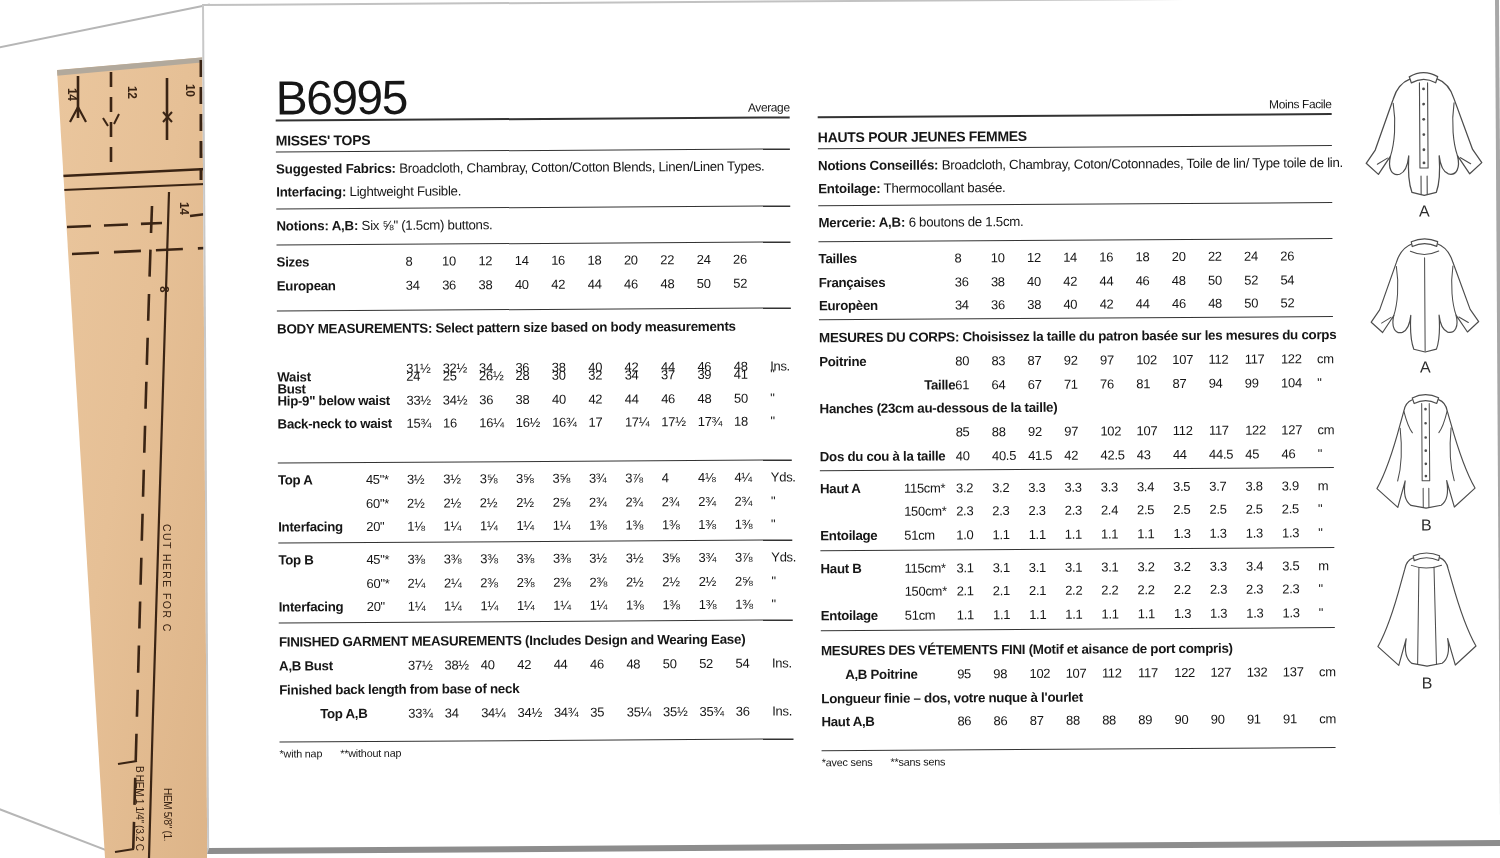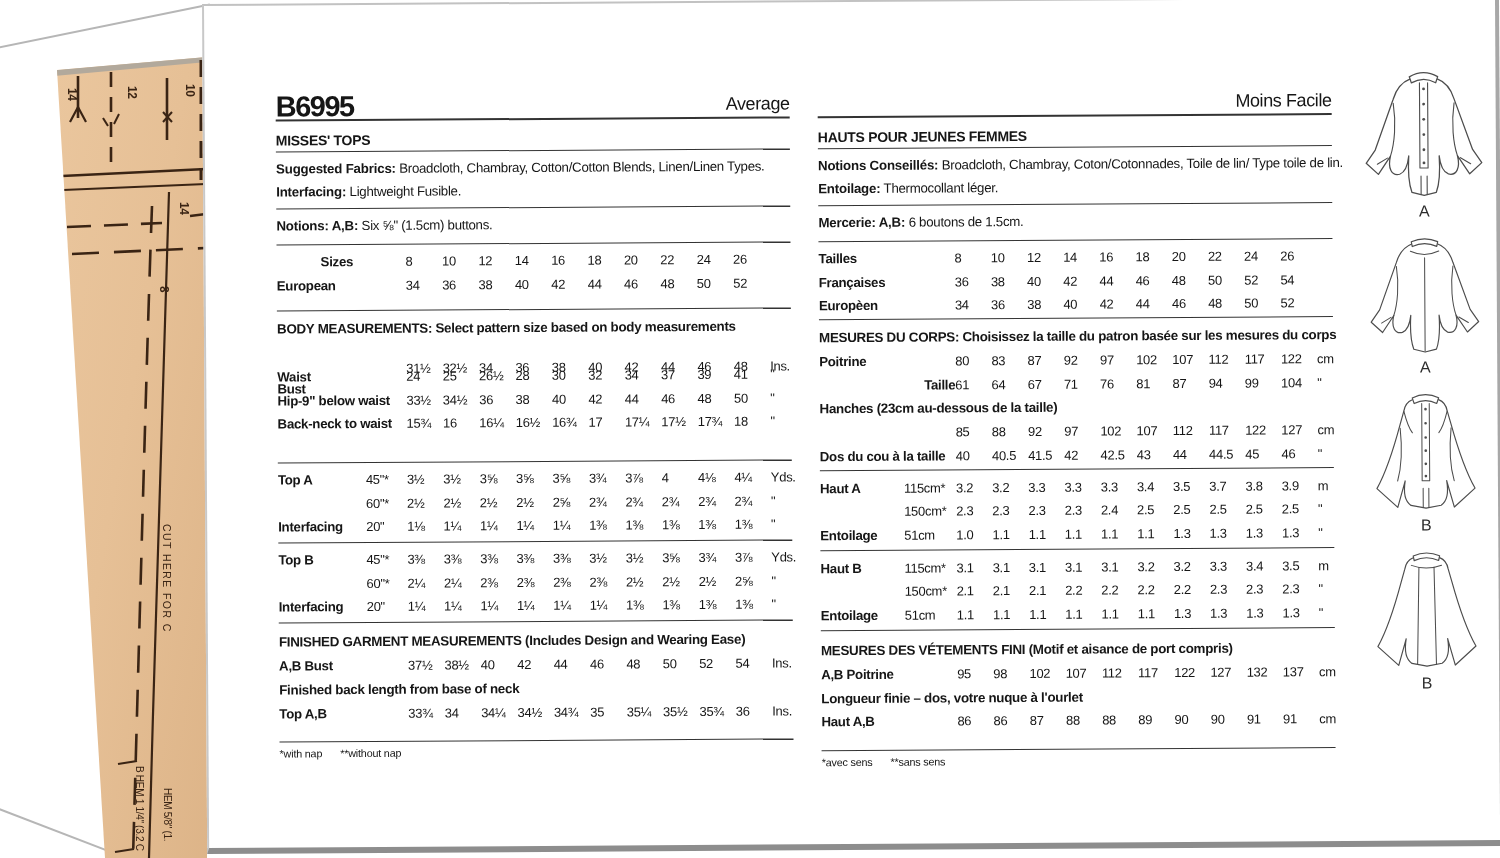--- a/index.html
+++ b/index.html
@@ -23,22 +23,22 @@
             border-top:2px solid #c2c2c2;border-left:2px solid #c8c8c8;
             border-right:4px solid #a8a8a8;border-bottom:6px solid #8d8d8d;}
 
   
   .col{position:absolute;top:71px;width:514px;}
   .col-en{left:71px;--c1:88px;--c2:41px;--cn:36.4px;}
   .col-fr{left:613px;--c1:84px;--c2:52px;--cn:36.2px;}
 
   .masthead{display:flex;justify-content:space-between;align-items:flex-end;height:43px;
             border-bottom:2.2px solid #333;}
-  .pattern-no{font-size:29px;font-weight:bold;letter-spacing:-1.5px;line-height:0.9;}
-  .difficulty{font-size:18px;letter-spacing:-0.4px;padding-bottom:2px;}
+  .pattern-no{font-size:48px;font-weight:normal;letter-spacing:-1.5px;line-height:0.9;}
+  .difficulty{font-size:12px;letter-spacing:-0.4px;padding-bottom:2px;}
 
   .section-title{font-size:14px;font-weight:bold;height:27px;display:flex;align-items:flex-end;
                  padding-bottom:3px;border-bottom:1.6px solid #333;}
   .fabric-block{border-bottom:1.6px solid #333;padding:6px 0 5px;}
   .fabric-line{font-size:13.3px;line-height:22.5px;white-space:nowrap;}
   .fabric-line b{letter-spacing:-0.2px;}
   .one-line{border-bottom:1.6px solid #333;padding:6px 0 6px;}
 
   .mblock{padding-top:5px;}
   .mrow{display:grid;grid-template-columns:var(--c1) var(--c2) repeat(10,var(--cn)) 1fr;
@@ -110,21 +110,21 @@
         <span class="difficulty">Average</span>
       </div>
       <div class="section-title">MISSES' TOPS</div>
       <div class="fabric-block">
         <div class="fabric-line"><b>Suggested Fabrics:</b><span> Broadcloth, Chambray, Cotton/Cotton Blends, Linen/Linen Types.</span></div>
         <div class="fabric-line"><b>Interfacing:</b><span> Lightweight Fusible.</span></div>
       </div>
       <div class="one-line fabric-line"><b>Notions: A,B:</b><span> Six ⅝" (1.5cm) buttons.</span></div>
       <div class="mblock" style="padding-bottom:13px;border-bottom:1.8px solid #333;">
           <div class="mrow">
-            <span class="c-label" style="grid-column: 1 / span 2; margin-left: 44px;">Sizes</span>
+            <span class="c-label" style="grid-column: 1 / span 2;">Sizes</span>
             <span class="c-num">8</span>
             <span class="c-num">10</span>
             <span class="c-num">12</span>
             <span class="c-num">14</span>
             <span class="c-num">16</span>
             <span class="c-num">18</span>
             <span class="c-num">20</span>
             <span class="c-num">22</span>
             <span class="c-num">24</span>
             <span class="c-num">26</span>
@@ -315,21 +315,21 @@
               <span class="c-num">48</span>
               <span class="c-num">50</span>
               <span class="c-num">52</span>
               <span class="c-num">54</span>
               <span class="c-unit">Ins.</span>
             </div>
           </div>
         <div class="tbl-heading">Finished back length from base of neck</div>
         <div>
             <div class="mrow">
-              <span class="c-label" style="grid-column: 1 / span 2;">Top A,B</span>
+              <span class="c-label" style="grid-column: 1 / span 2; text-align: center;">Top A,B</span>
               <span class="c-num">33¾</span>
               <span class="c-num">34</span>
               <span class="c-num">34¼</span>
               <span class="c-num">34½</span>
               <span class="c-num">34¾</span>
               <span class="c-num">35</span>
               <span class="c-num">35¼</span>
               <span class="c-num">35½</span>
               <span class="c-num">35¾</span>
               <span class="c-num">36</span>
@@ -344,21 +344,21 @@
     </div>
 
     <div class="col col-fr">
       <div class="masthead">
         <span class="pattern-no"></span>
         <span class="difficulty">Moins Facile</span>
       </div>
       <div class="section-title">HAUTS POUR JEUNES FEMMES</div>
       <div class="fabric-block">
         <div class="fabric-line"><b>Notions Conseillés:</b><span> Broadcloth, Chambray, Coton/Cotonnades, Toile de lin/ Type toile de lin.</span></div>
-        <div class="fabric-line"><b>Entoilage:</b><span> Thermocollant léger.</span></div>
+        <div class="fabric-line"><b>Entoilage:</b><span> Thermocollant basée.</span></div>
       </div>
       <div class="one-line fabric-line"><b>Mercerie: A,B:</b><span> 6 boutons de 1.5cm.</span></div>
       <div class="mblock" style="padding-bottom:1px;border-bottom:1.8px solid #333;">
           <div class="mrow">
             <span class="c-label" style="grid-column: 1 / span 2;">Tailles</span>
             <span class="c-num">8</span>
             <span class="c-num">10</span>
             <span class="c-num">12</span>
             <span class="c-num">14</span>
             <span class="c-num">16</span>
@@ -554,21 +554,21 @@
             <span class="c-num">1.3</span>
             <span class="c-num">1.3</span>
             <span class="c-num">1.3</span>
             <span class="c-unit">"</span>
           </div>
         </div>
       <div style="padding-top:7px;">
         <div class="tbl-heading">MESURES DES VÉTEMENTS FINI (Motif et aisance de port compris)</div>
         <div>
             <div class="mrow">
-              <span class="c-label" style="grid-column: 1 / span 2;">A,B Poitrine</span>
+              <span class="c-label" style="grid-column: 1 / span 2; margin-left: 24px;">A,B Poitrine</span>
               <span class="c-num">95</span>
               <span class="c-num">98</span>
               <span class="c-num">102</span>
               <span class="c-num">107</span>
               <span class="c-num">112</span>
               <span class="c-num">117</span>
               <span class="c-num">122</span>
               <span class="c-num">127</span>
               <span class="c-num">132</span>
               <span class="c-num">137</span>

